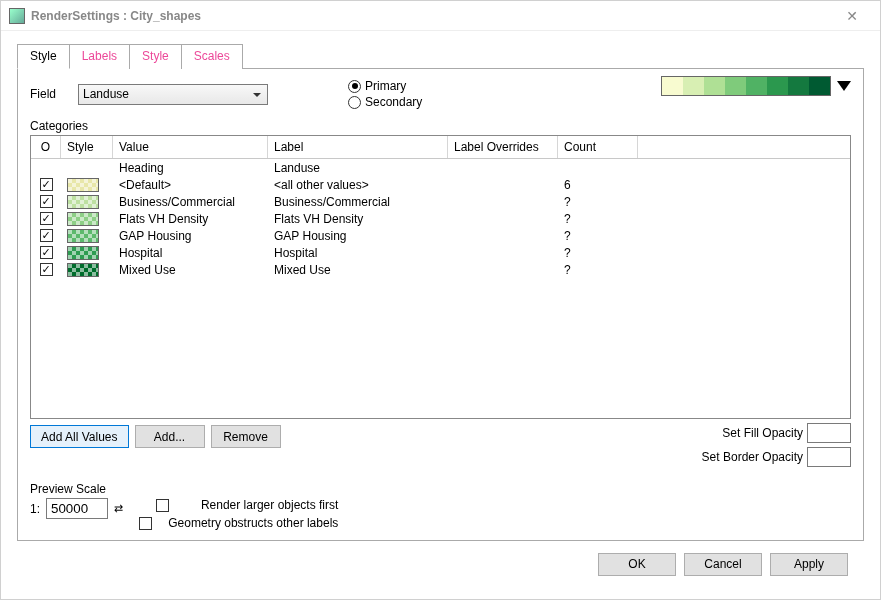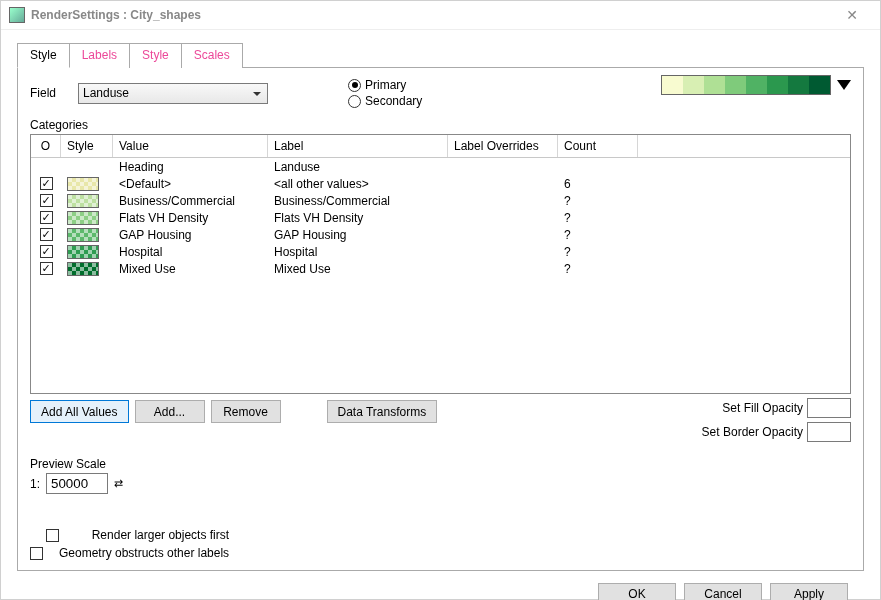--- a/index.html
+++ b/index.html
@@ -241,21 +241,20 @@
     width: 44px; height: 20px;
     border: 1px solid #7a7a7a;
     padding: 0 3px;
     background: #fff;
   }
   .bottom-row {
     margin-top: 34px;
     display: flex;
     align-items: flex-start;
     gap: 18px;
-    flex-direction: column;
   }
   .preview-block { display: flex; flex-direction: column; gap: 2px; }
   .scale-row { display: flex; align-items: center; gap: 6px; }
   .scale-input {
     width: 62px; height: 21px;
     border: 1px solid #7a7a7a;
     padding: 0 4px;
   }
   .check-block { display: flex; flex-direction: column; gap: 4px; margin-top: 16px; }
   .chk-row { display: flex; align-items: center; gap: 16px; }
@@ -414,21 +413,20 @@
               <div class="gcell col-count">?</div>
             </div>
           </div>
       </div>
 
       <div class="btn-row">
         <div class="btn blue">Add All Values</div>
         <div class="btn">Add...</div>
         <div class="btn">Remove</div>
         <div style="width:34px"></div>
-        <div class="btn">Data Transforms</div>
 
         <div class="opacity-block">
           <div class="op-row">
             <span>Set Fill Opacity</span>
             <input class="num-input" style="">
           </div>
           <div class="op-row">
             <span>Set Border Opacity</span>
             <input class="num-input" style="">
           </div>

